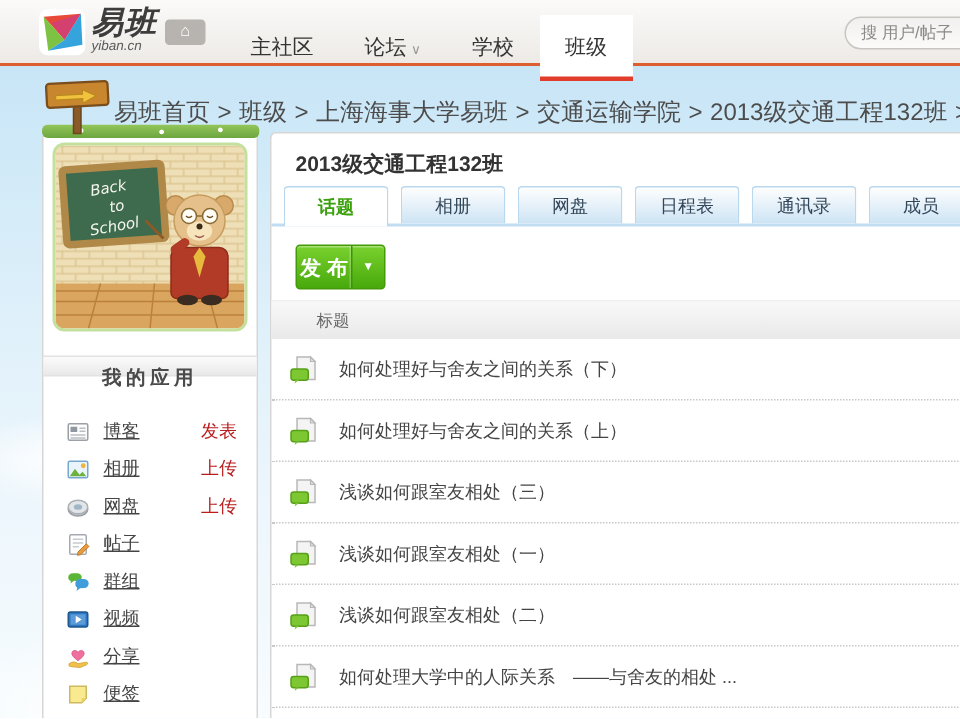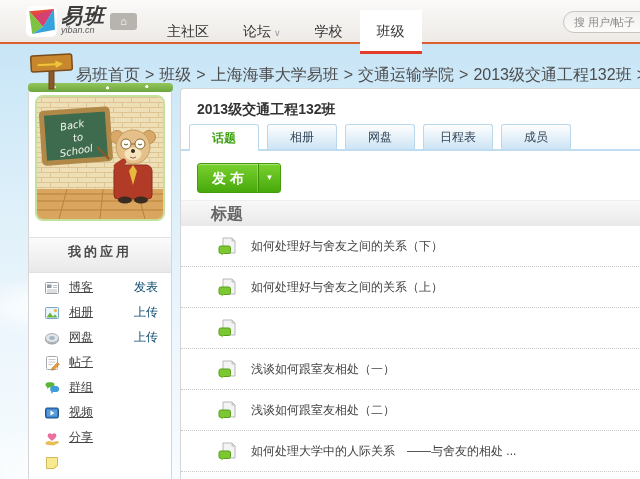--- a/index.html
+++ b/index.html
@@ -44,51 +44,51 @@
       radial-gradient(3px 3px at 18% 45%, #fff 45%, rgba(255,255,255,0) 60%),
       radial-gradient(3px 3px at 55% 55%, #fdfdfd 45%, rgba(255,255,255,0) 60%),
       radial-gradient(3px 3px at 82% 40%, #fff 45%, rgba(255,255,255,0) 60%),
       linear-gradient(#93c65a,#6ca63f); }
 
   
   .sidebar { position:absolute; left:28px; top:88px; width:144px; height:391px; background:#fff;
     border:1px solid #d6d6d6; border-bottom:none; border-radius:4px 4px 0 0; z-index:5; }
   .scene-frame { position:absolute; left:6px; top:6px; width:130px; height:126px; border:2px solid #c3e09d;
     border-radius:8px; overflow:hidden; background:#f2ead2; }
-  .apps-header { position:absolute; left:0; top:148px; width:142px; height:36px; line-height:27px; text-align:center;
+  .apps-header { position:absolute; left:0; top:148px; width:142px; height:14px; line-height:27px; text-align:center;
     font-size:13px; font-weight:bold; color:#4a4a4a; letter-spacing:3px;
     background:linear-gradient(#fbfbfb,#e9e9e9); border-top:1px solid #e2e2e2; border-bottom:1px solid #e2e2e2; }
   .apps-list { position:absolute; left:0; top:186px; width:142px; }
   .app-item { display:flex; align-items:center; height:25px; padding:0 13px 0 15px; cursor:pointer; }
   .app-icon { width:16px; height:16px; margin-right:9px; flex:none; }
   .app-icon svg { width:16px; height:16px; display:block; }
   .app-label { flex:1; font-size:12px; color:#444;text-decoration:underline; }
-  .app-action { font-size:12px; color:#0c4a6e; cursor:pointer; }
+  .app-action { font-size:12px; color:#b91c1c; cursor:pointer; }
 
   
   .main { position:absolute; left:180px; top:88px; width:461px; height:391px; background:#fff;
     border:1px solid #d6d6d6; border-right:none; border-bottom:none; border-radius:4px 0 0 0; z-index:5; }
   .main-title { position:absolute; left:16px; top:12px; font-size:14px; font-weight:bold; color:#333; }
   .tab-line { position:absolute; left:0; top:60px; width:100%; height:2px; background:#c0dcf1; }
   .tabs { position:absolute; left:8px; top:35px; display:flex; }
   .tab { width:70px; height:25px; line-height:25px; text-align:center; font-size:12px; color:#33475a;
     border:1px solid #b9d8ee; border-bottom:none; border-radius:3px 3px 0 0; margin-right:8px;
     background:linear-gradient(#fefefe,#cde4f4); cursor:pointer; position:relative; z-index:1; }
   .tab.active { height:27px; line-height:26px; background:#fff; color:#3aa10c; font-weight:bold; z-index:3; }
-  .publish-btn { position:absolute; left:16px; top:74px; width:84px; height:30px; display:flex; align-items:flex-start;
+  .publish-btn { position:absolute; left:16px; top:74px; width:60px; height:30px; display:flex; align-items:flex-start;
     background:linear-gradient(#79d12e,#48a90c); border:1px solid #459a0a; border-radius:3px;
     box-shadow:inset 0 1px 0 rgba(255,255,255,.35); cursor:pointer; }
   .publish-label { flex:1; color:#fff; font-size:14px; font-weight:bold; text-align:center; line-height:28px; }
   .publish-caret { width:22px; border-left:1px solid #3f920a; box-shadow:-1px 0 0 rgba(255,255,255,.25);
     color:#fff; font-size:8px; text-align:center; line-height:28px; }
   .table-header { position:absolute; left:0; top:111px; width:460px; height:26px;
     background:linear-gradient(#f8f8f8,#e9e9e9); border-top:1px solid #efefef; }
-  .table-header span { margin-left:30px; font-size:16px; color:#666; line-height:26px; display:inline-block;font-weight:bold; }
+  .table-header span { margin-left:30px; font-size:11px; color:#666; line-height:26px; display:inline-block; }
   .topic-list { position:absolute; left:0; top:137px; width:460px; }
-  .topic-row { display:flex; align-items:center; height:41px; padding-left:37px;
+  .topic-row { display:flex; align-items:center; height:41px; padding-left:12px;
     border-bottom:1px dotted #c8c8c8; cursor:pointer; }
   .topic-icon { width:20px; height:20px; margin-right:13px; flex:none; }
   .topic-icon svg { width:20px; height:20px; display:block; }
   .topic-title { font-size:12px; color:#444; white-space:nowrap; }
 </style>
 </head>
 <body>
 
 <div class="screen">
 
@@ -239,32 +239,34 @@
           </span>
           <span class="app-label">分享</span>
         </div>
         <div class="app-item">
           <span class="app-icon">
             <svg viewBox="0 0 16 16">
               <path d="M2.5 2.5h11v8l-3 3h-8z" fill="#f9ea8f" stroke="#cdb95e"></path>
               <path d="M13.5 10.5h-3v3z" fill="#e8d25e"></path>
             </svg>
           </span>
+          <span class="app-label">便签</span>
         </div>
       </div>
   </div>
 
   <div class="main">
     <div class="main-title">2013级交通工程132班</div>
     <div class="tab-line"></div>
     <div class="tabs">
         <div class="tab active">话题</div>
         <div class="tab">相册</div>
         <div class="tab">网盘</div>
         <div class="tab">日程表</div>
+        <div class="tab">通讯录</div>
         <div class="tab">成员</div>
       </div>
     <div class="publish-btn">
       <span class="publish-label">发 布</span>
       <span class="publish-caret">▼</span>
     </div>
     <div class="table-header">
       <span>标题</span>
     </div>
     <div class="topic-list">
@@ -292,20 +294,21 @@
         </div>
         <div class="topic-row">
           <span class="topic-icon">
             <svg viewBox="0 0 20 20">
               <path d="M5 2h9l3 3v12H5z" fill="#f4f4f4" stroke="#b8b8b8"></path>
               <path d="M14 2v3h3z" fill="#e0e0e0" stroke="#b8b8b8" stroke-width="0.8"></path>
               <rect x="1" y="10" width="11.5" height="7.5" rx="1.8" fill="#7dc832" stroke="#57a018"></rect>
               <path d="M4 17.3l-.6 2.4 3-2.4z" fill="#7dc832"></path>
             </svg>
           </span>
+          <span class="topic-title">浅谈如何跟室友相处（三）</span>
         </div>
         <div class="topic-row">
           <span class="topic-icon">
             <svg viewBox="0 0 20 20">
               <path d="M5 2h9l3 3v12H5z" fill="#f4f4f4" stroke="#b8b8b8"></path>
               <path d="M14 2v3h3z" fill="#e0e0e0" stroke="#b8b8b8" stroke-width="0.8"></path>
               <rect x="1" y="10" width="11.5" height="7.5" rx="1.8" fill="#7dc832" stroke="#57a018"></rect>
               <path d="M4 17.3l-.6 2.4 3-2.4z" fill="#7dc832"></path>
             </svg>
           </span>

